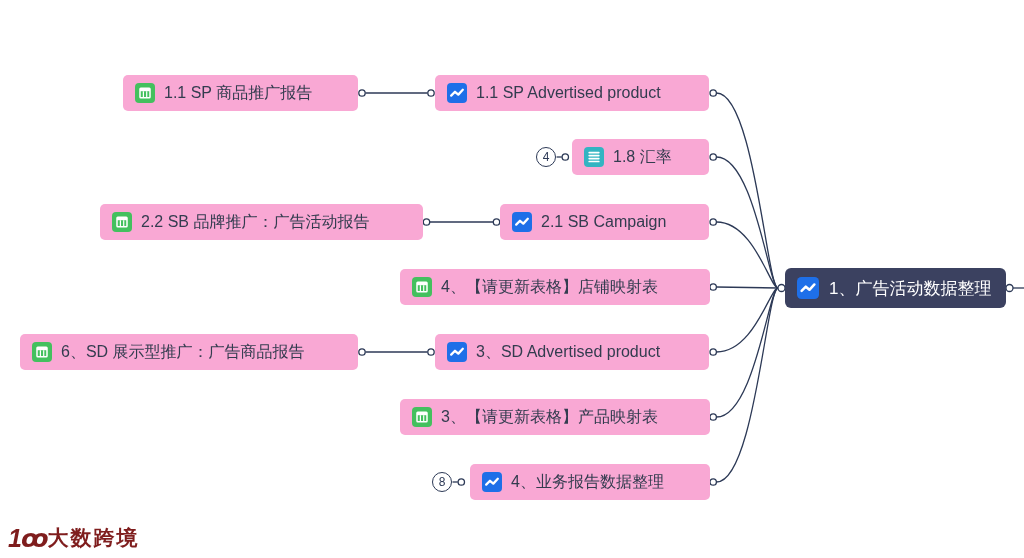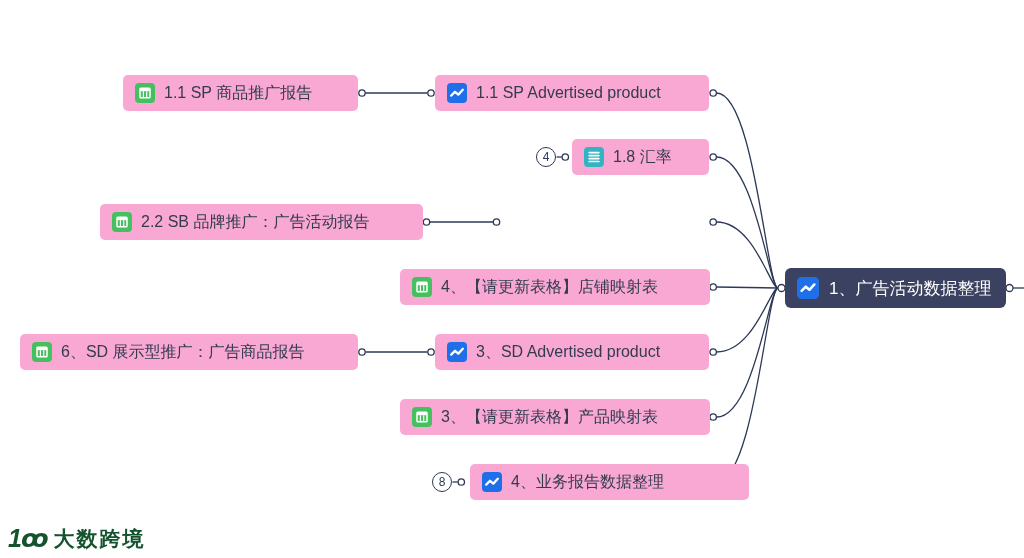--- a/index.html
+++ b/index.html
@@ -19,22 +19,22 @@
   .node.root{
     height:40px;background:#3b4160;color:#ffffff;font-size:17px;
     border-radius:6px;gap:10px;
   }
   .badge{
     position:absolute;z-index:2;width:20px;height:20px;box-sizing:border-box;
     border:1.5px solid #2c3956;border-radius:50%;background:#ffffff;color:#2c3956;
     font-size:12px;line-height:1;display:flex;align-items:center;justify-content:center;
   }
   .watermark{
-    position:absolute;z-index:2;left:8px;top:524px;display:flex;align-items:center;gap:6px;
-    color:#14532d;user-select:none;
+    position:absolute;z-index:2;left:8px;top:524px;display:flex;align-items:flex-start;
+    color:#7f1d1d;user-select:none;
   }
   .wm-logo{font-size:25px;font-weight:bold;font-style:italic;letter-spacing:-1px;}
   .wm-text{font-size:21px;font-weight:bold;letter-spacing:2px;}
 </style>
 </head>
 <body>
 
 <div id="canvas">
 
   <svg class="connectors" width="1024" height="558">
@@ -139,20 +139,29 @@
             <line x1="5.2" y1="5.6" x2="14.8" y2="5.6"></line>
             <line x1="5.2" y1="8.6" x2="14.8" y2="8.6"></line>
             <line x1="5.2" y1="11.6" x2="14.8" y2="11.6"></line>
             <line x1="5.2" y1="14.5" x2="14.8" y2="14.5"></line>
           </g>
         </svg>
     </span>
     <span class="lbl">1.8 汇率</span>
   </div>
 
+  <div class="node" style="left:500px;top:204px;width:209px;">
+    <span class="ic">
+      <svg width="20" height="20" viewBox="0 0 20 20">
+          <rect width="20" height="20" rx="4" fill="#1e6fe8"></rect>
+          <polyline points="4.2,12.6 8,8.8 11.3,11.6 15.8,6.8" fill="none" stroke="#fff" stroke-width="2.3" stroke-linecap="round" stroke-linejoin="round"></polyline>
+        </svg>
+    </span>
+    <span class="lbl">2.1 SB Campaign</span>
+  </div>
 
   <div class="node" style="left:400px;top:269px;width:310px;">
     <span class="ic">
       <svg width="20" height="20" viewBox="0 0 20 20">
           <rect width="20" height="20" rx="4" fill="#44c05e"></rect>
           <rect x="5" y="5.2" width="10" height="9.6" rx="0.8" fill="none" stroke="#fff" stroke-width="1.5"></rect>
           <rect x="5" y="5.2" width="10" height="3" fill="#fff"></rect>
           <line x1="8.4" y1="8.2" x2="8.4" y2="14.6" stroke="#fff" stroke-width="1.2"></line>
           <line x1="11.7" y1="8.2" x2="11.7" y2="14.6" stroke="#fff" stroke-width="1.2"></line>
         </svg>
@@ -176,21 +185,21 @@
           <rect width="20" height="20" rx="4" fill="#44c05e"></rect>
           <rect x="5" y="5.2" width="10" height="9.6" rx="0.8" fill="none" stroke="#fff" stroke-width="1.5"></rect>
           <rect x="5" y="5.2" width="10" height="3" fill="#fff"></rect>
           <line x1="8.4" y1="8.2" x2="8.4" y2="14.6" stroke="#fff" stroke-width="1.2"></line>
           <line x1="11.7" y1="8.2" x2="11.7" y2="14.6" stroke="#fff" stroke-width="1.2"></line>
         </svg>
     </span>
     <span class="lbl">3、【请更新表格】产品映射表</span>
   </div>
 
-  <div class="node" style="left:470px;top:464px;width:279px;">
+  <div class="node" style="left:470px;top:464px;width:240px;">
     <span class="ic">
       <svg width="20" height="20" viewBox="0 0 20 20">
           <rect width="20" height="20" rx="4" fill="#1e6fe8"></rect>
           <polyline points="4.2,12.6 8,8.8 11.3,11.6 15.8,6.8" fill="none" stroke="#fff" stroke-width="2.3" stroke-linecap="round" stroke-linejoin="round"></polyline>
         </svg>
     </span>
     <span class="lbl">4、业务报告数据整理</span>
   </div>
 
   <div class="node root" style="left:785px;top:268px;width:221px;align-items:center;">

